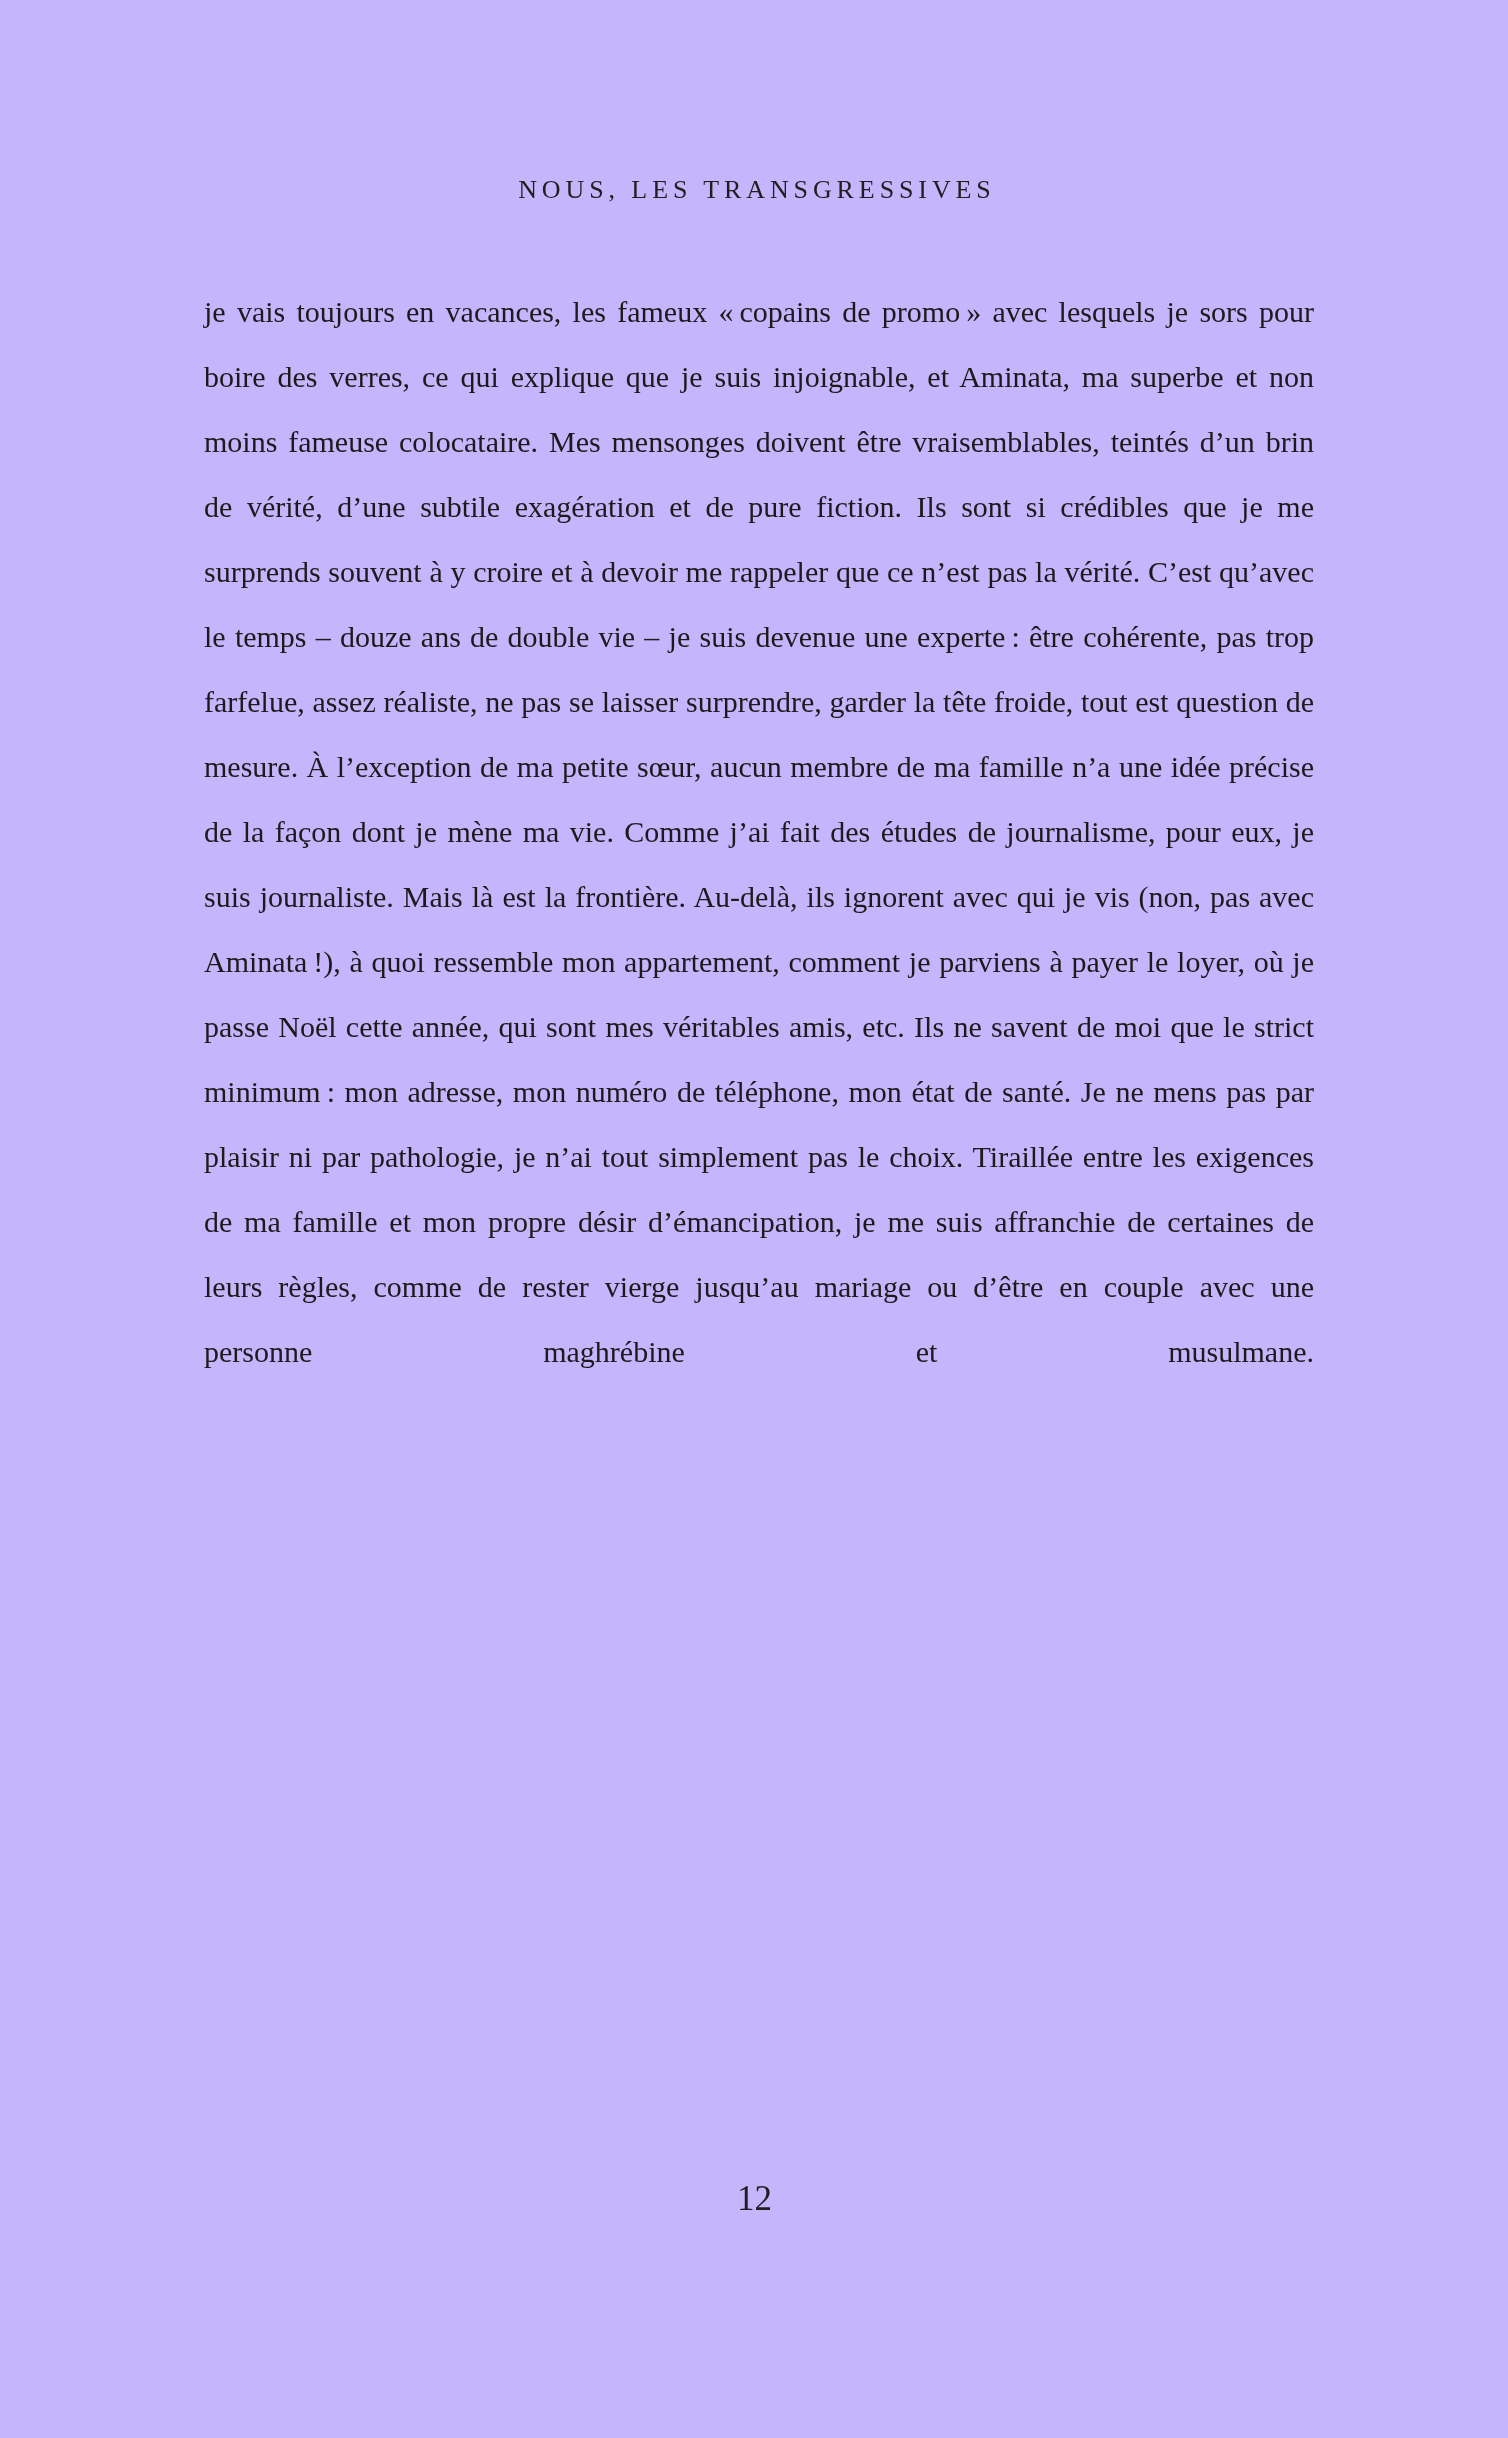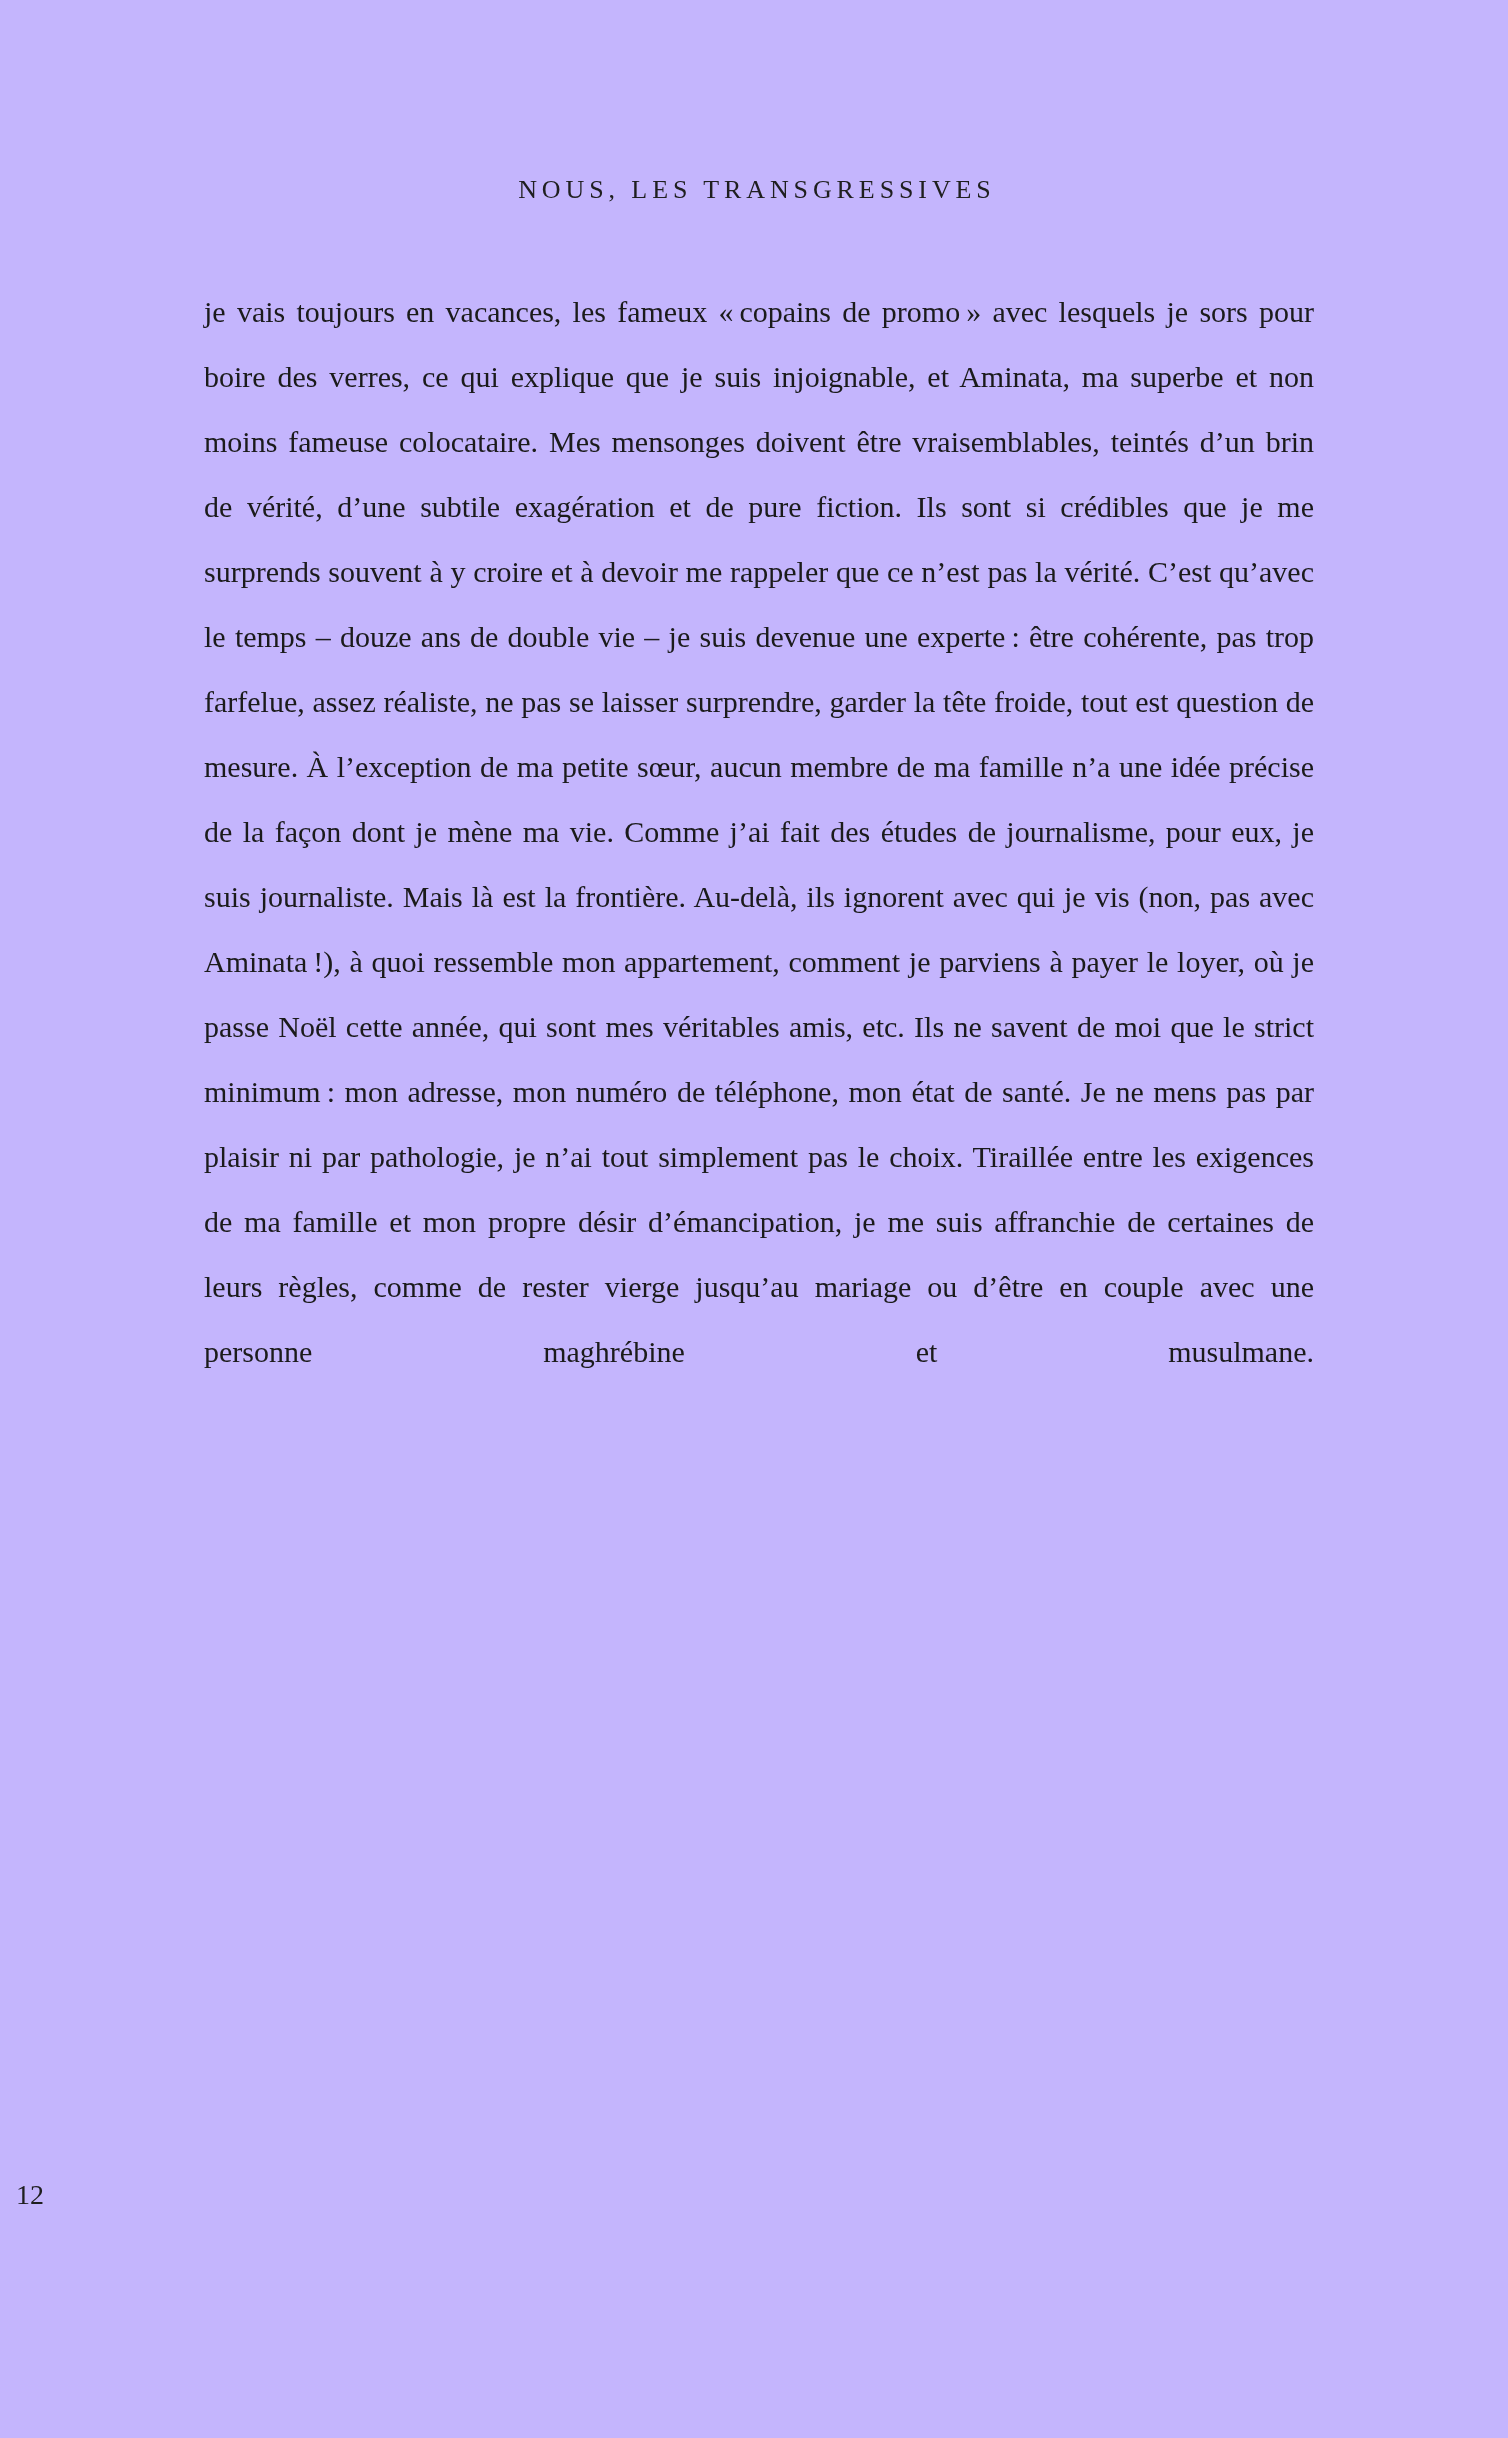--- a/index.html
+++ b/index.html
@@ -61,24 +61,25 @@
   
   .body-paragraph:after {
     content: "";
     display: inline-block;
     width: 100%;
   }
 
   
   .folio {
     position: absolute;
-    left: 16px;
+    left: 0;
     right: 0;
     top: 2181px;
-    font-size: 28px;
+    text-align: center;
+    font-size: 35px;
     line-height: 1;
     color: #1f1f1f;
   }
 </style>
 </head>
 <body>
 
 <div class="page">
 
   <div class="running-head">NOUS, LES TRANSGRESSIVES</div>

